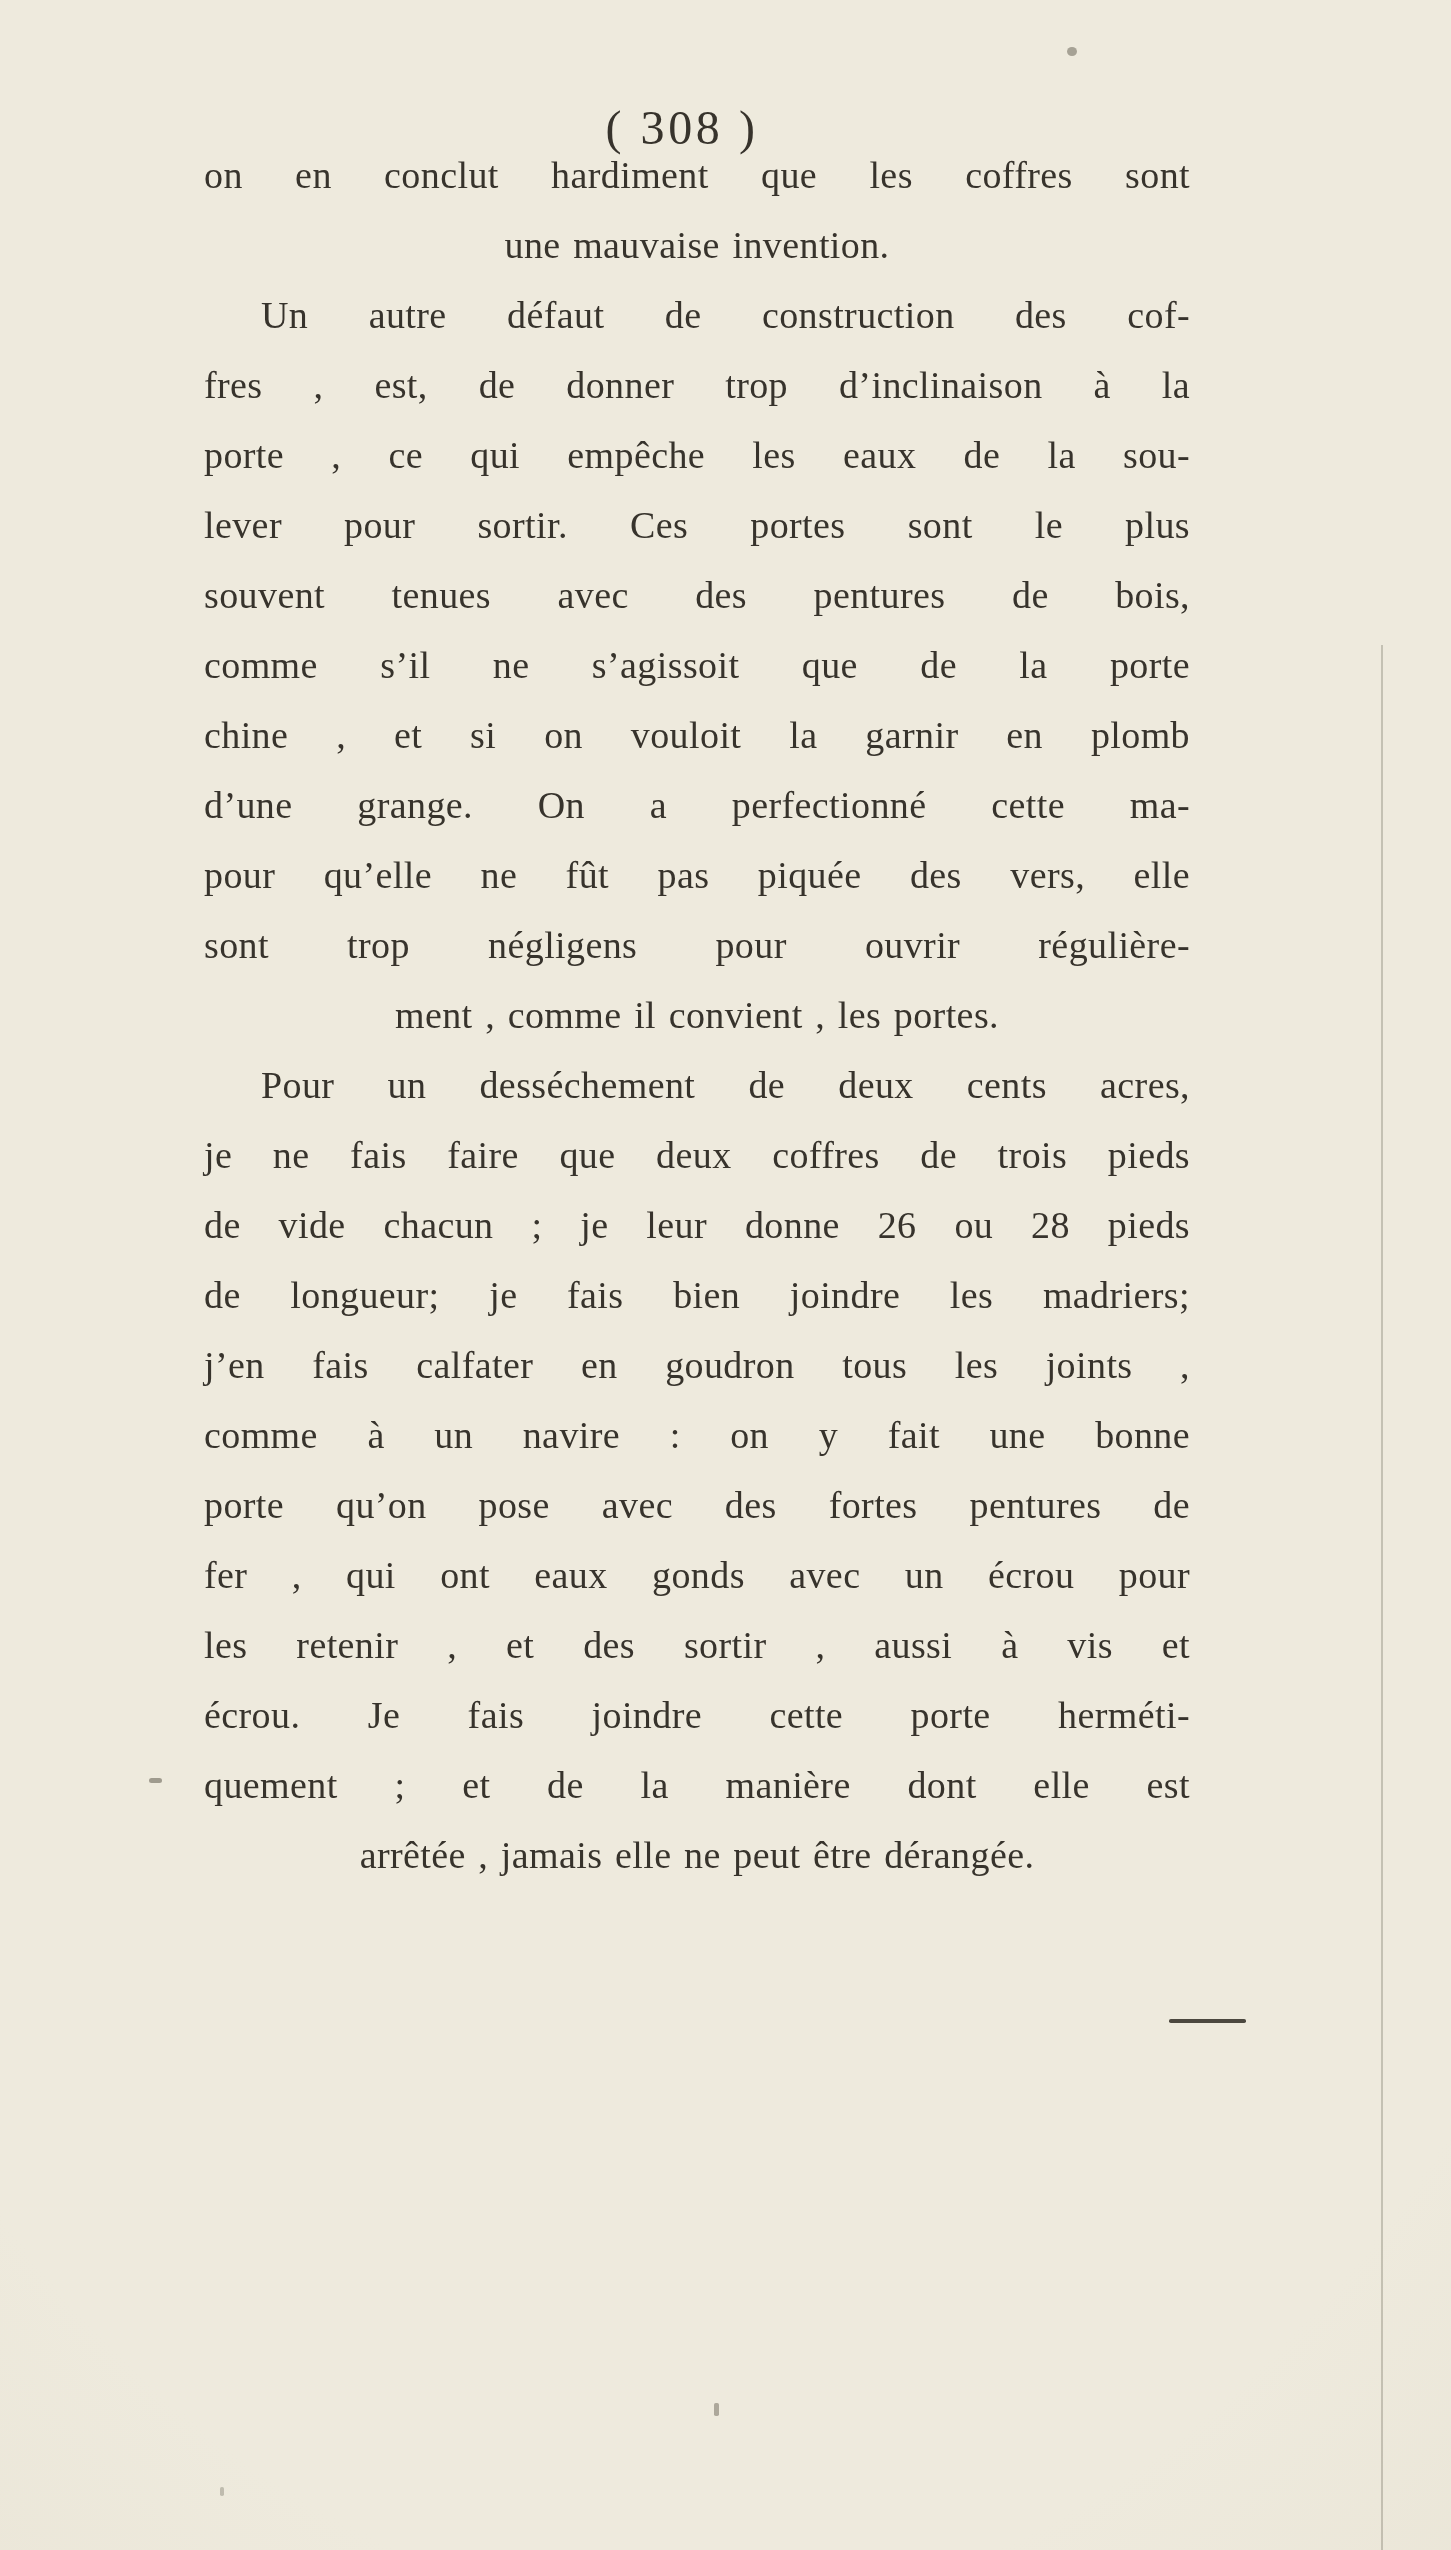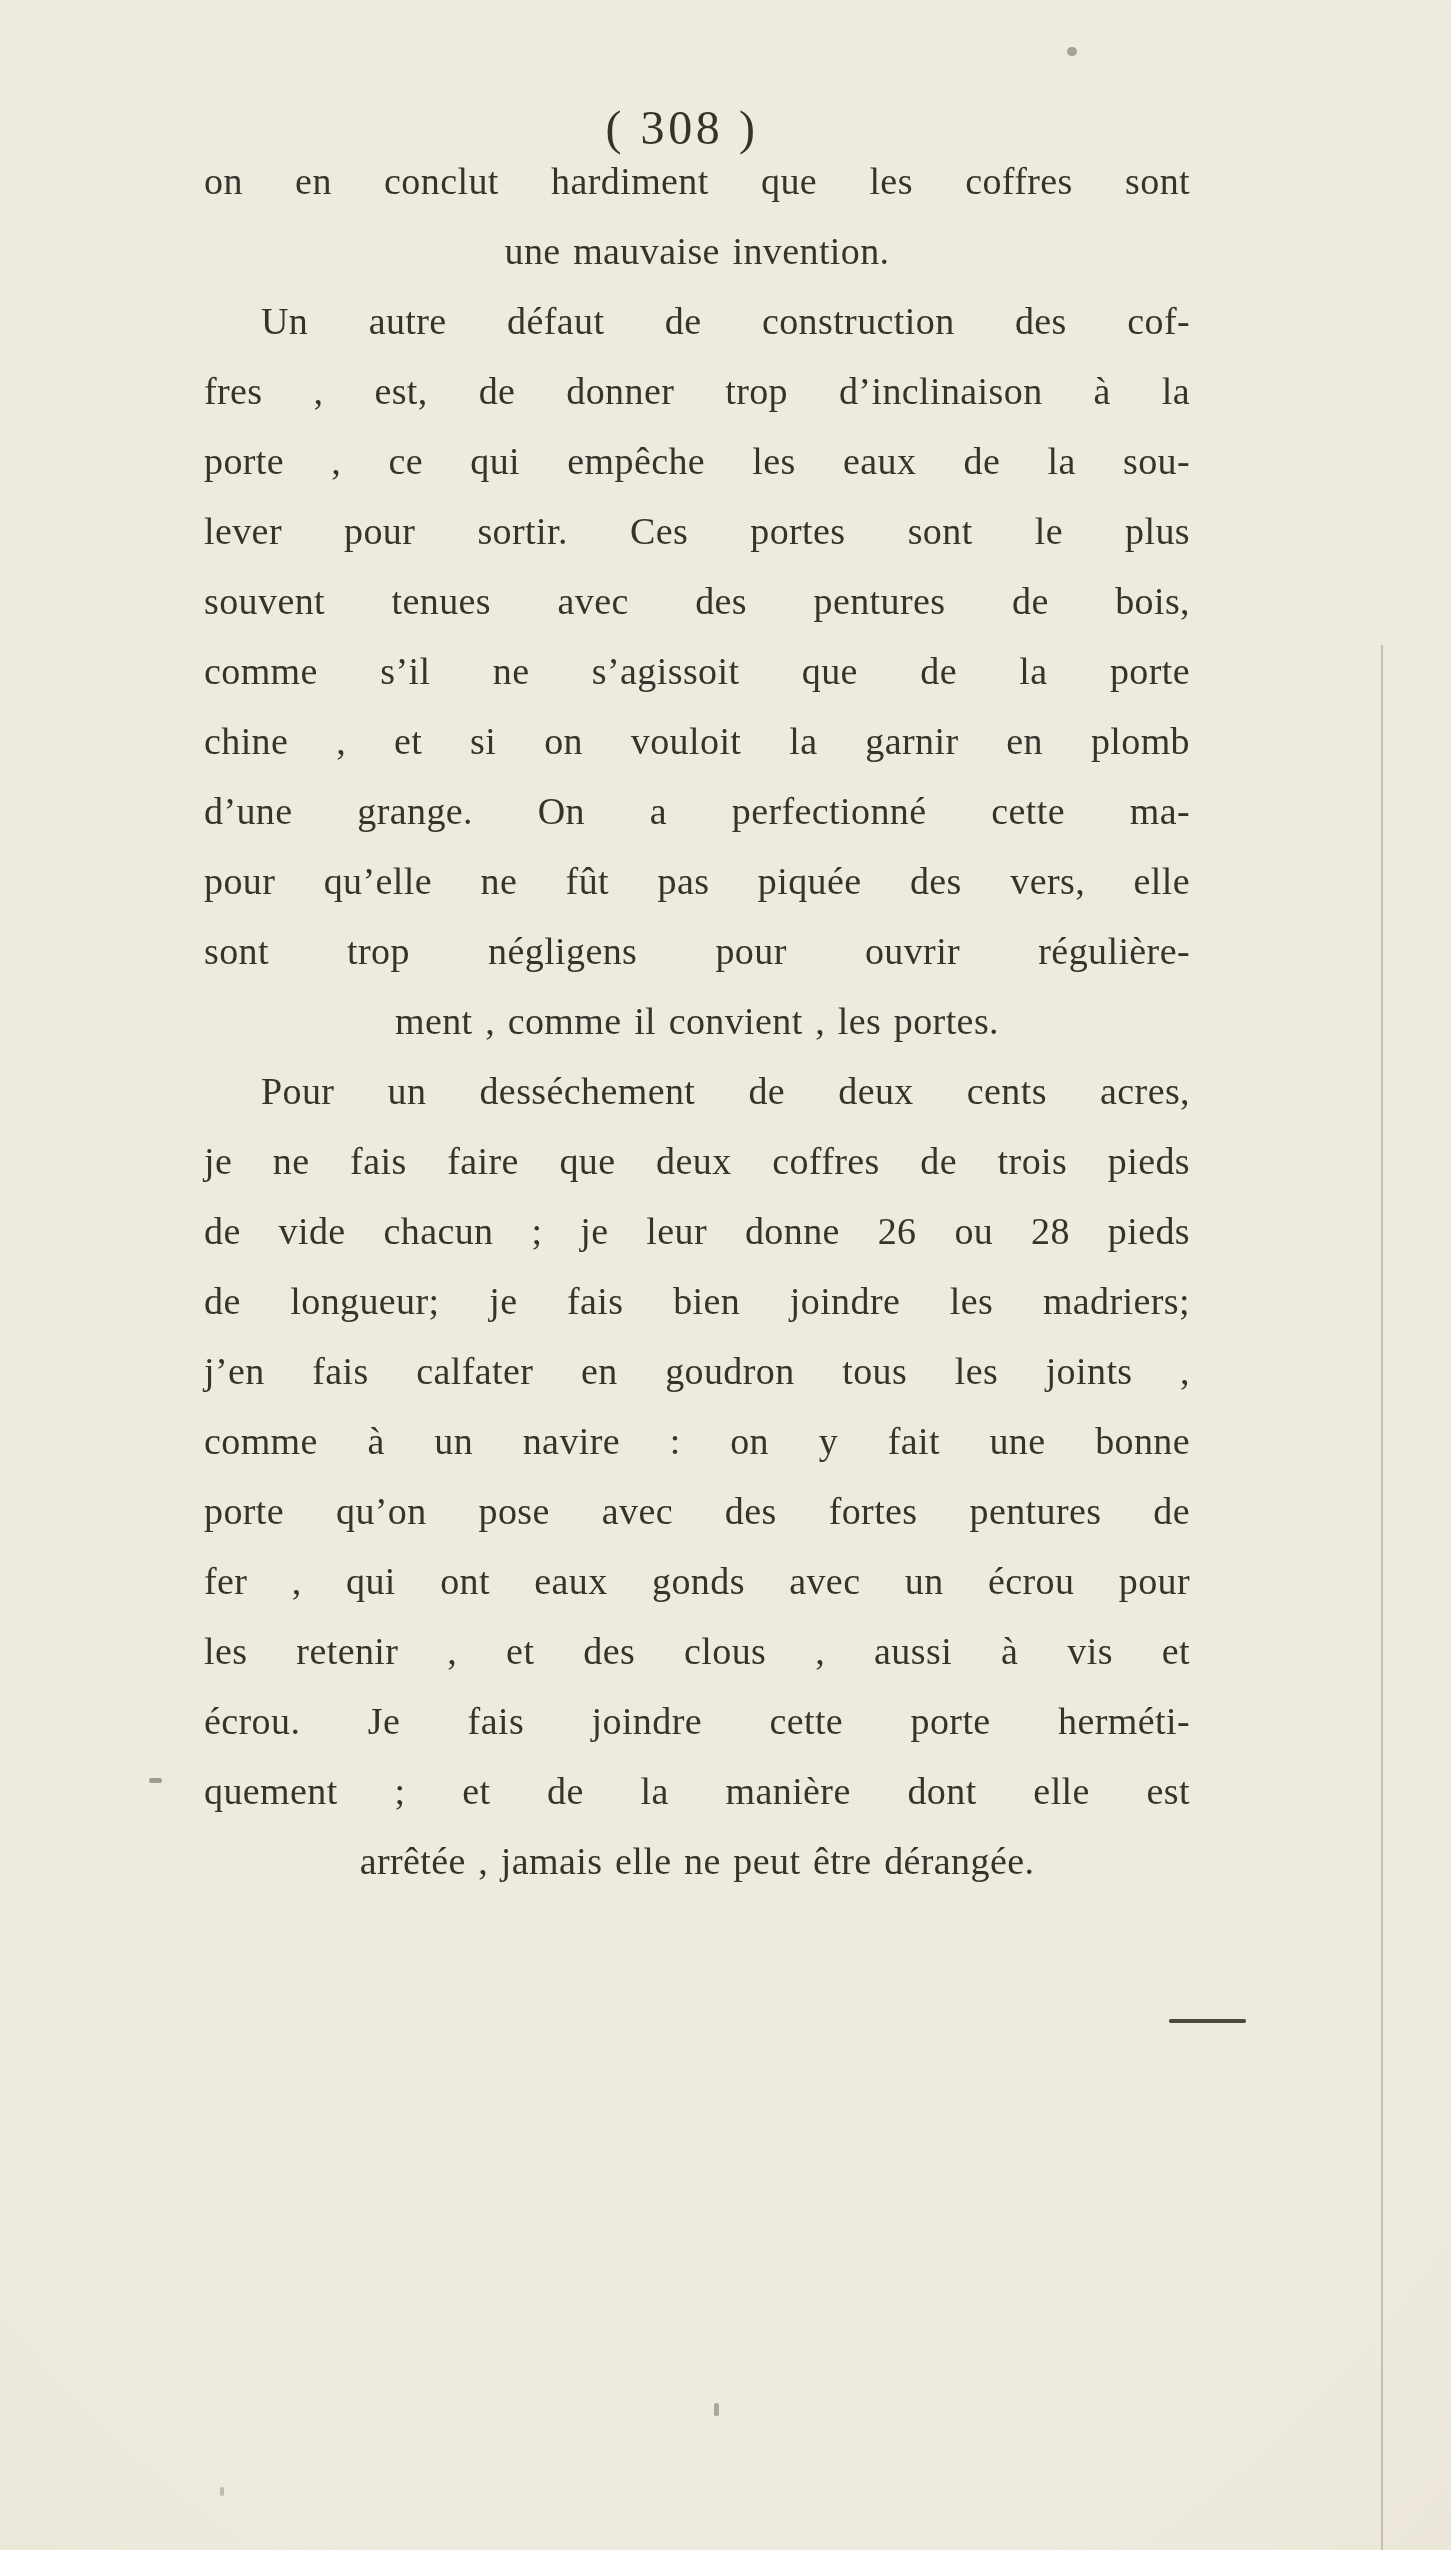--- a/index.html
+++ b/index.html
@@ -26,21 +26,21 @@
     top: 100px;
     left: 204px;
     width: 956px;
     text-align: center;
     font-size: 48px;
     letter-spacing: 3.6px;
     color: var(--ink, #37332c);
   }
   .text-block {
     position: absolute;
-    top: 146px;
+    top: 140px;
     left: 204px;
     width: 986px;
     font-size: 38px;
     line-height: 70px;
     letter-spacing: 0.4px;
     word-spacing: 2.7px;
     color: var(--ink, #37332c);
     text-rendering: optimizeLegibility;
   }
   .line {
@@ -103,21 +103,21 @@
       <div class="line justify">sont trop négligens pour ouvrir régulière-</div>
       <div class="line">ment , comme il convient , les portes.</div>
       <div class="line justify indent">Pour un desséchement de deux cents acres,</div>
       <div class="line justify">je ne fais faire que deux coffres de trois pieds</div>
       <div class="line justify">de vide chacun ; je leur donne 26 ou 28 pieds</div>
       <div class="line justify">de longueur; je fais bien joindre les madriers;</div>
       <div class="line justify">j’en fais calfater en goudron tous les joints ,</div>
       <div class="line justify">comme à un navire : on y fait une bonne</div>
       <div class="line justify">porte qu’on pose avec des fortes pentures de</div>
       <div class="line justify">fer , qui ont eaux gonds avec un écrou pour</div>
-      <div class="line justify">les retenir , et des clous , aussi à vis et</div>
+      <div class="line justify">les retenir , et des sortir , aussi à vis et</div>
       <div class="line justify">écrou. Je fais joindre cette porte herméti-</div>
       <div class="line justify">quement ; et de la manière dont elle est</div>
       <div class="line">arrêtée , jamais elle ne peut être dérangée.</div>
     </div>
 
   <div class="footer-rule"></div>
   <div class="scan-line-right"></div>
 
   <div class="speck s1"></div>
   <div class="speck s2"></div>

